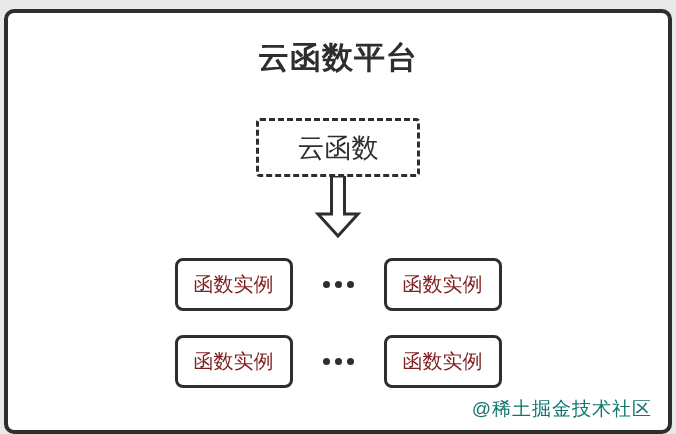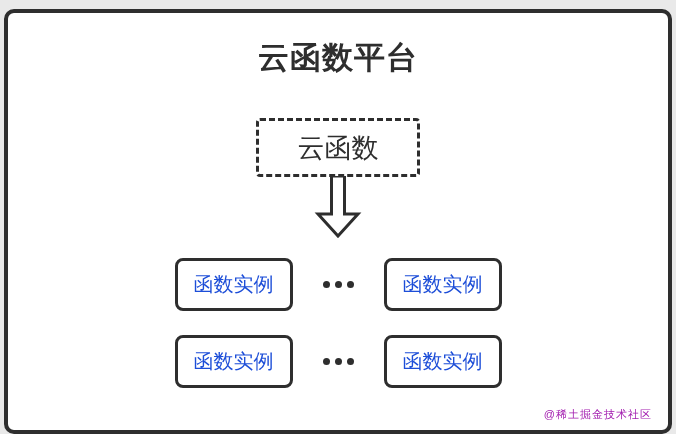--- a/index.html
+++ b/index.html
@@ -61,42 +61,42 @@
   }
   .instance-box {
     width: 112px;
     height: 47px;
     border: 3px solid #2e2e2e;
     border-radius: 8px;
     display: flex;
     align-items: center;
     justify-content: center;
     font-size: 20px;
-    color: #1d4ed8;
+    color: #7f1d1d;
     background: #ffffff;
   }
   .dots {
     width: 91px;
     display: flex;
     align-items: center;
     justify-content: center;
     gap: 5px;
   }
   .dot {
     width: 7px;
     height: 7px;
     border-radius: 50%;
     background: #2e2e2e;
   }
   .watermark {
     position: absolute;
     right: 16px;
     bottom: 8px;
-    font-size: 11px;
-    color: #a21caf;
+    font-size: 19px;
+    color: #0f766e;
     letter-spacing: 1px;
   }
 </style>
 </head>
 <body>
 
 <div class="frame">
 
   <div class="title">云函数平台</div>
 

